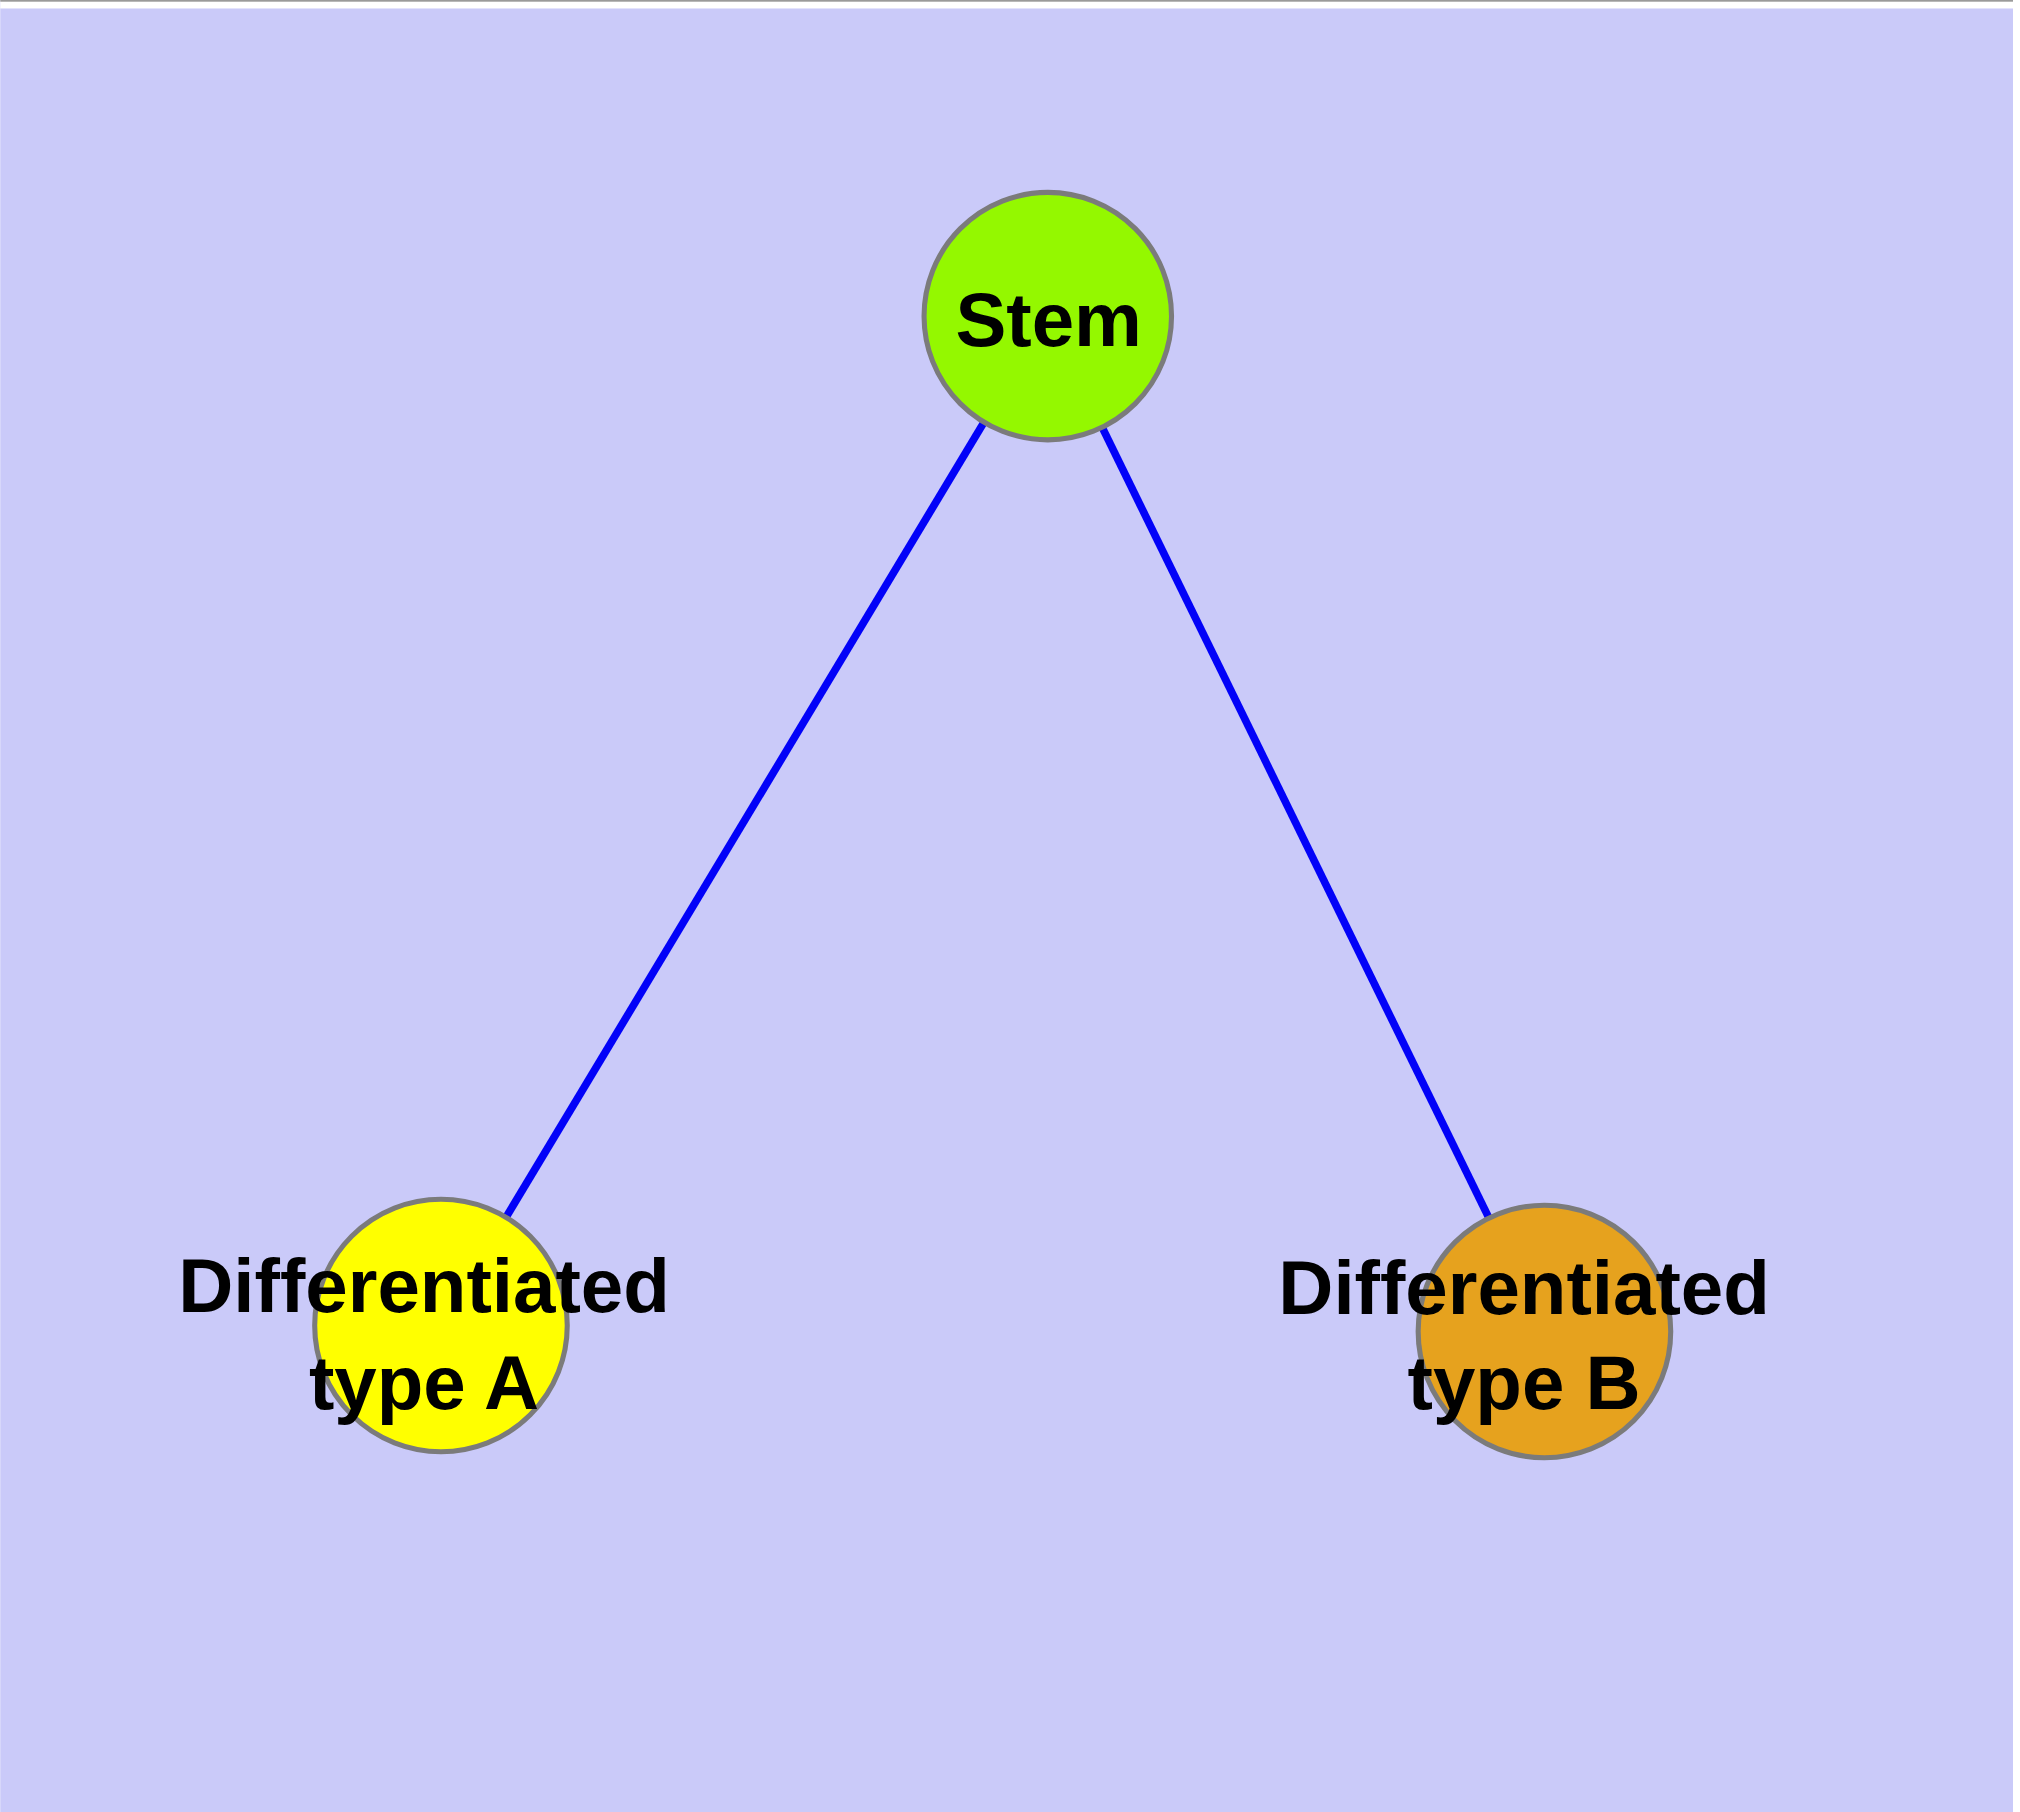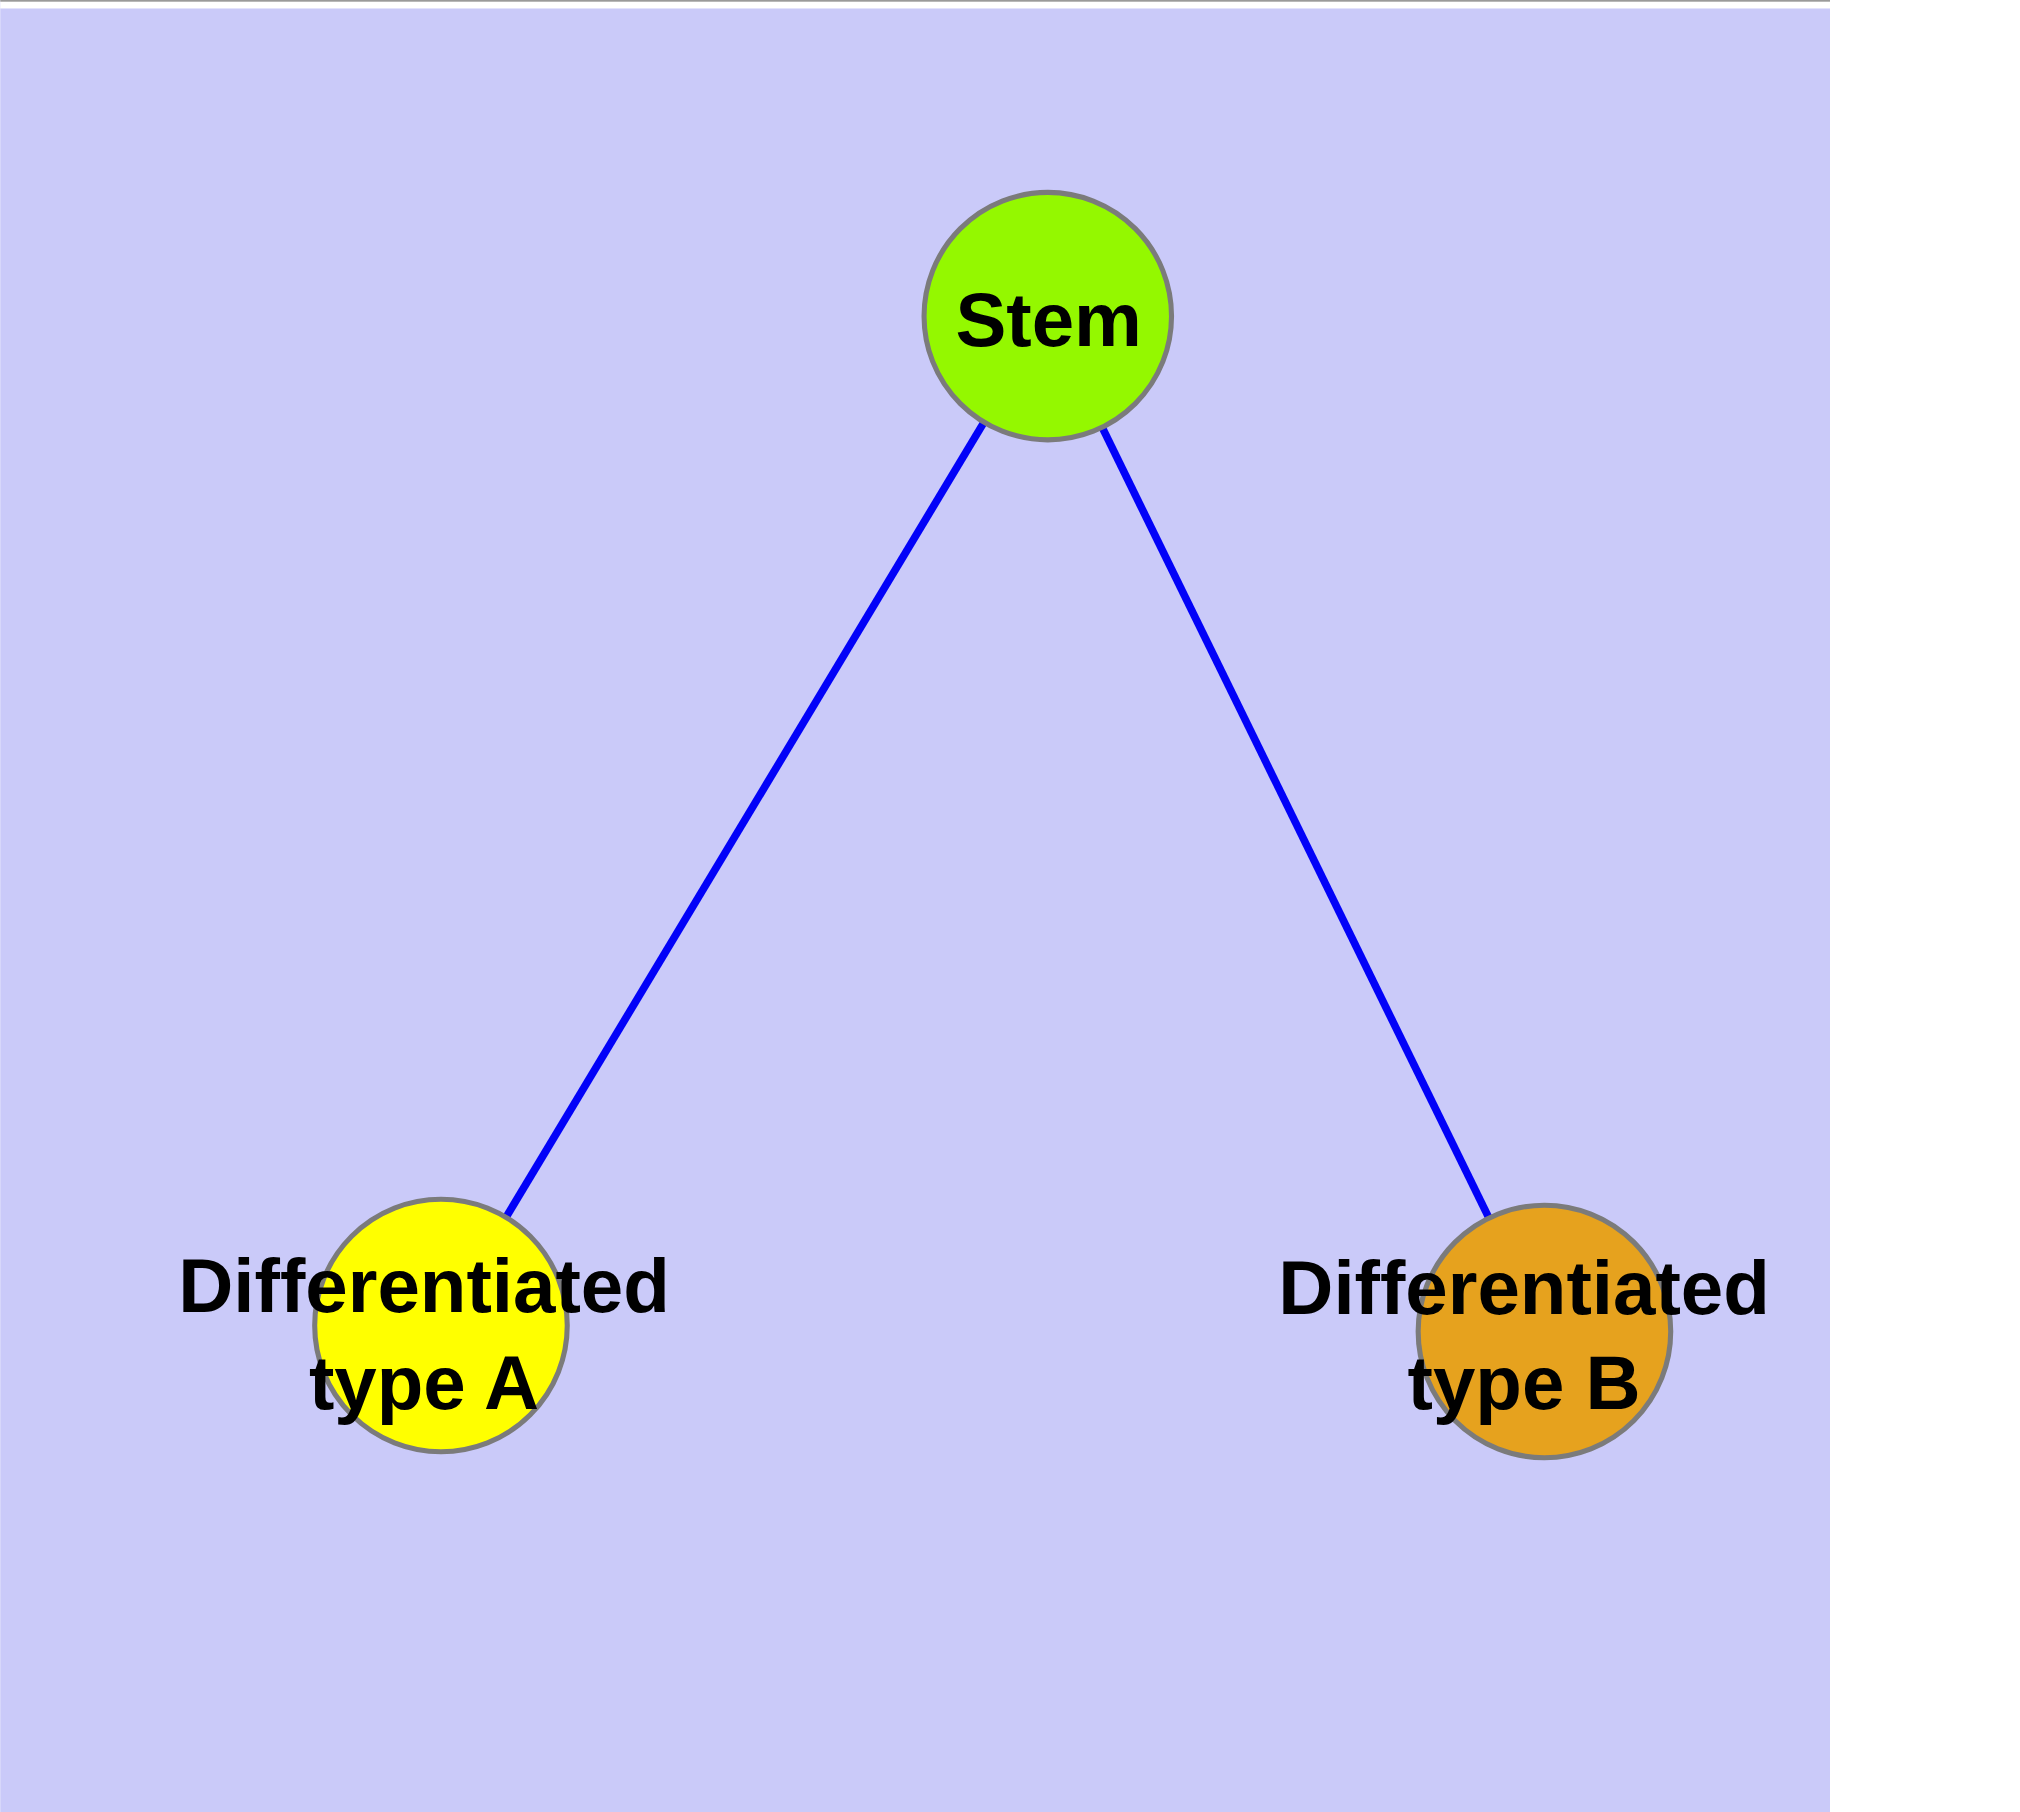--- a/index.html
+++ b/index.html
@@ -2,21 +2,21 @@
 <html style="font-size:13.6px"><head>
 <meta charset="utf-8">
 <style>
   html, body {
     margin: 0;
     padding: 0;
     background: #ffffff;
   }
   .canvas {
     position: relative;
-    width: 1830px;
+    width: 2013px;
     height: 1812px;
     overflow: hidden;
   }
   .graph-svg {
     position: absolute;
     left: 0;
     top: 0;
     display: block;
   }
   .edge {

